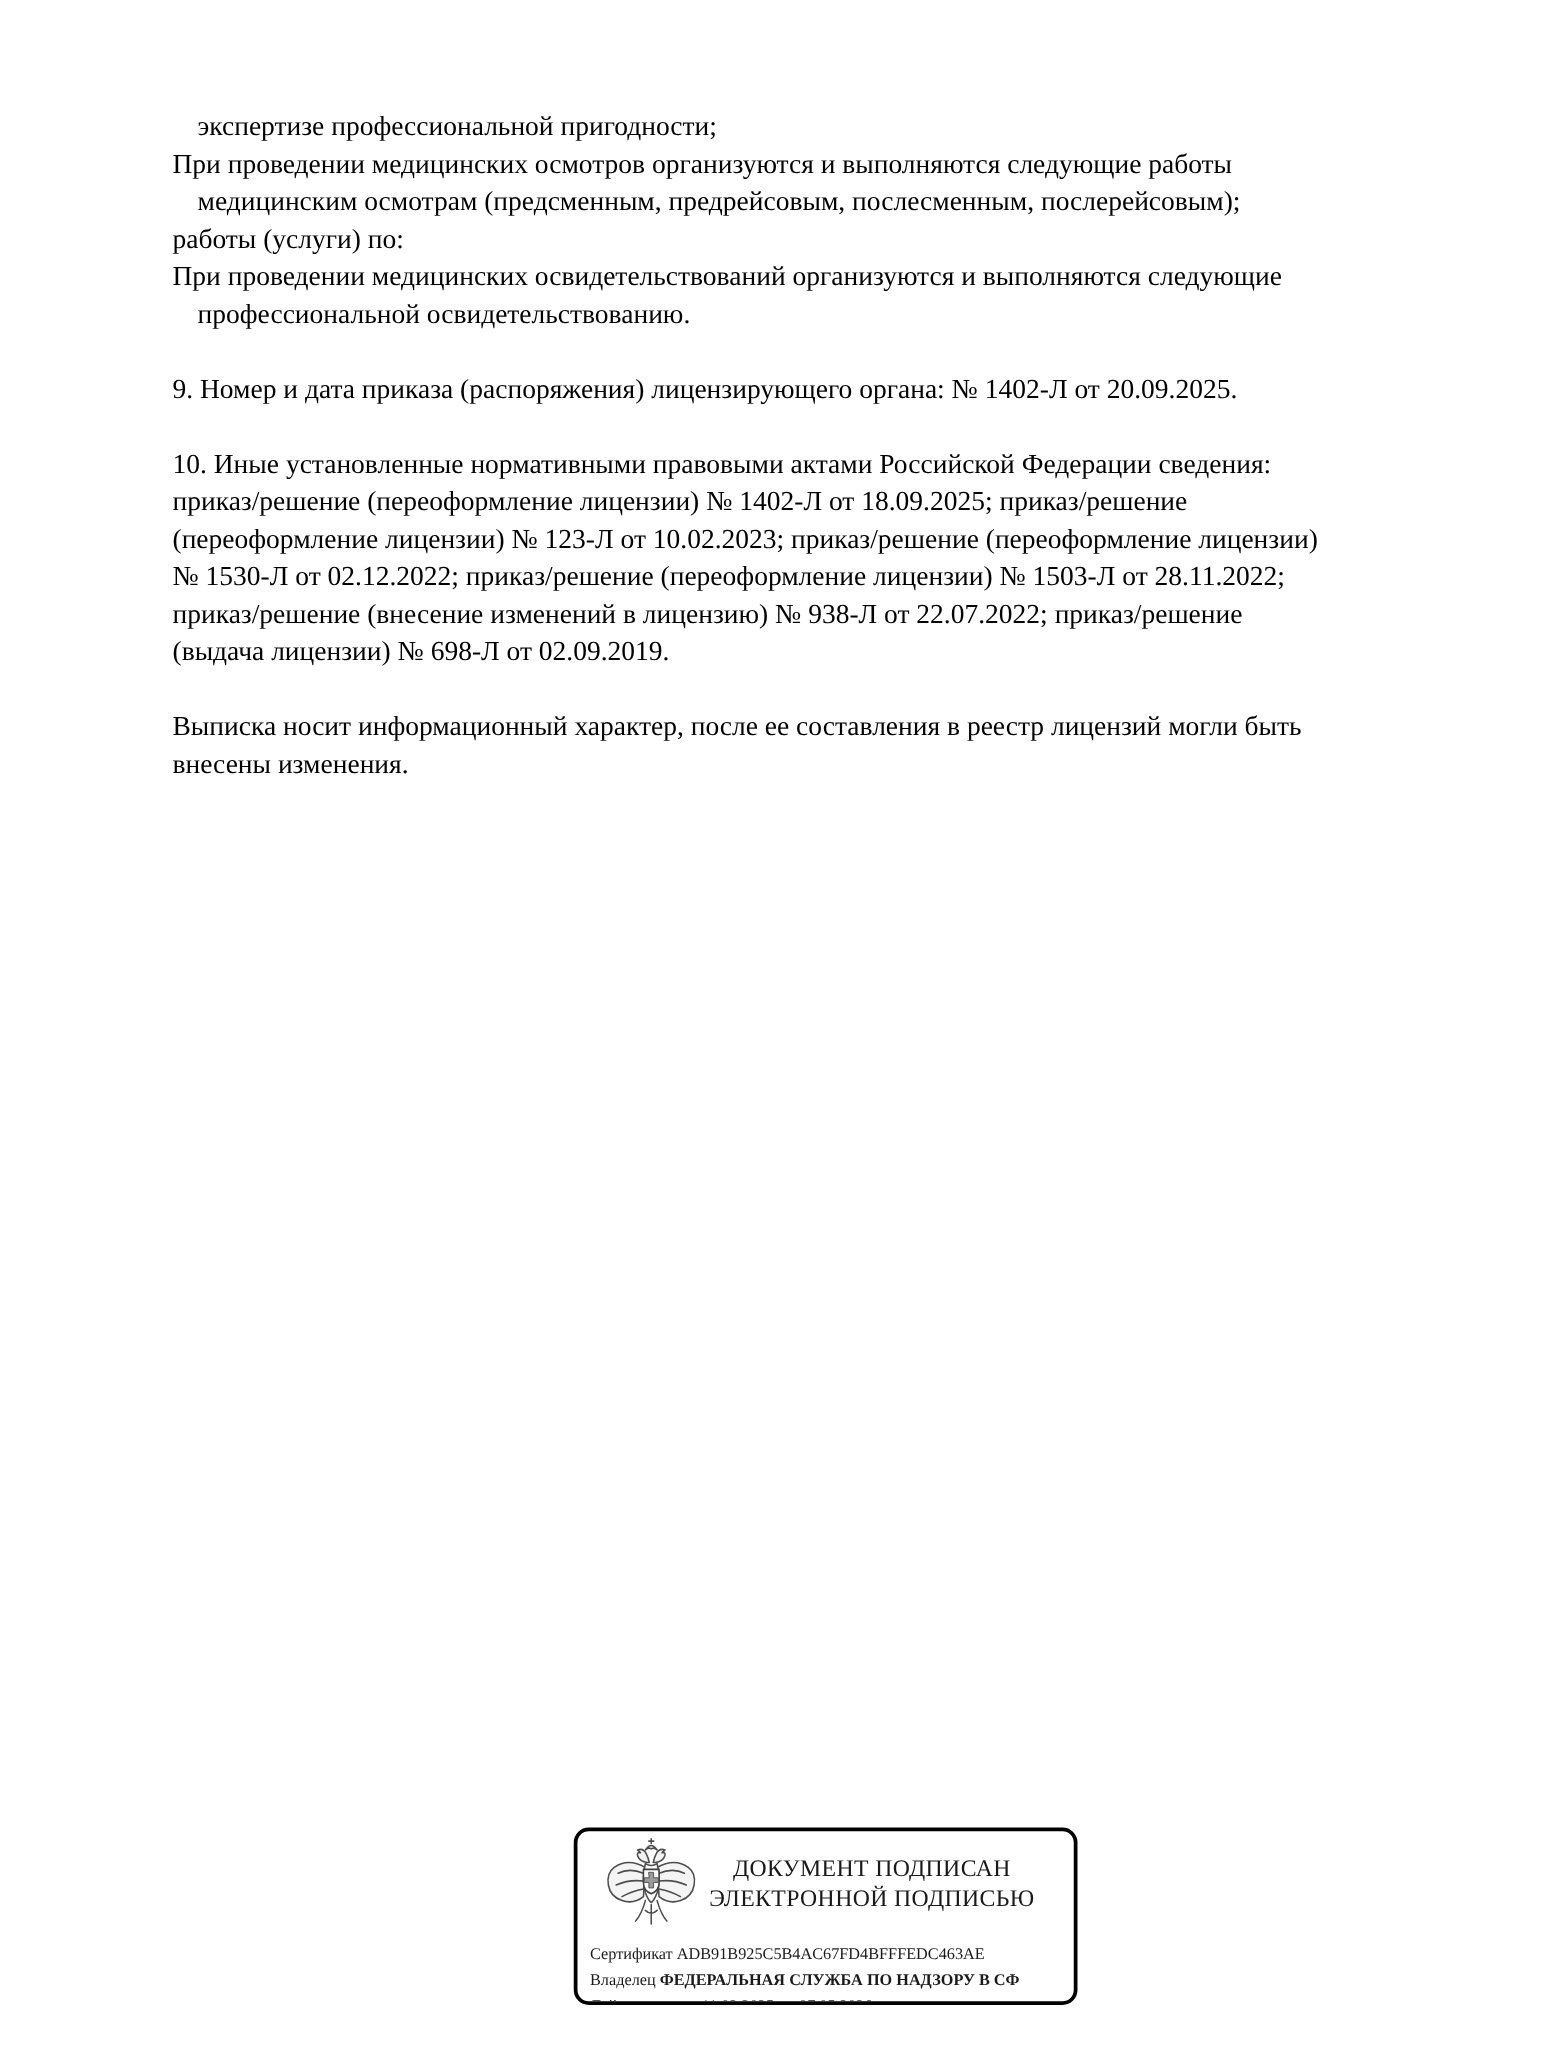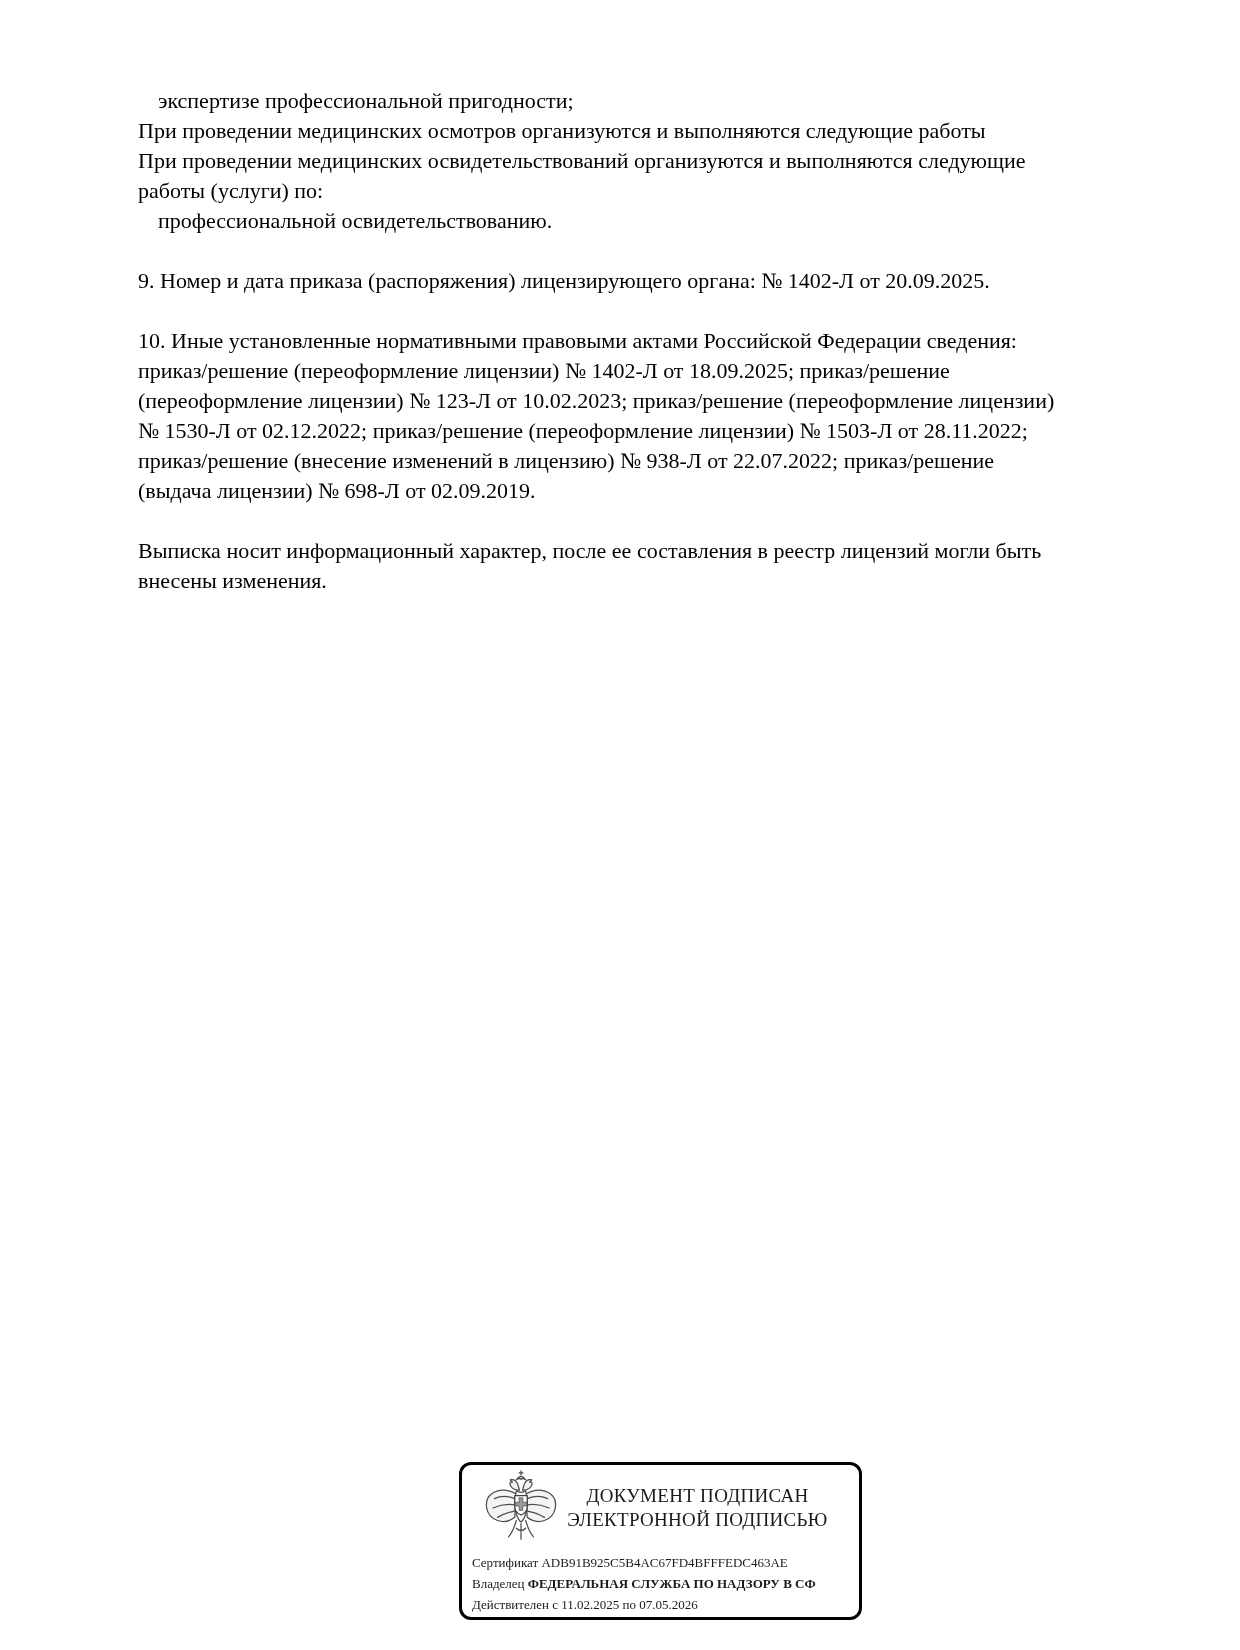--- a/index.html
+++ b/index.html
@@ -29,21 +29,21 @@
     white-space: pre;
   }
   .line.indent { padding-left: 20px; }
 
   
   .stamp {
     position: absolute;
     left: 459px;
     top: 1462px;
     width: 403px;
-    height: 158px;
+    height: 142px;
     box-sizing: border-box;
     border: 3px solid #000000;
     border-radius: 12px;
     background: #ffffff;
     padding: 3px 24px 4px 10px;
     overflow: hidden;
   }
   .stamp-top {
     display: flex;
     align-items: center;
@@ -72,22 +72,23 @@
   .stamp-line { overflow: hidden; }
   .owner-value { font-weight: bold; }
 </style>
 </head>
 <body>
 
 <div class="doc">
     <div class="para">
       <div class="line indent">экспертизе профессиональной пригодности;</div>
       <div class="line">При проведении медицинских осмотров организуются и выполняются следующие работы</div>
+      <div class="line indent">медицинским осмотрам (предсменным, предрейсовым, послесменным, послерейсовым);</div>
+      <div class="line">работы (услуги) по:</div>
       <div class="line">При проведении медицинских освидетельствований организуются и выполняются следующие</div>
-      <div class="line">работы (услуги) по:</div>
       <div class="line indent">профессиональной освидетельствованию.</div>
     </div>
     <div class="para">
       <div class="line">9. Номер и дата приказа (распоряжения) лицензирующего органа: № 1402-Л от 20.09.2025.</div>
     </div>
     <div class="para">
       <div class="line">10. Иные установленные нормативными правовыми актами Российской Федерации сведения:</div>
       <div class="line">приказ/решение (переоформление лицензии) № 1402-Л от 18.09.2025; приказ/решение</div>
       <div class="line">(переоформление лицензии) № 123-Л от 10.02.2023; приказ/решение (переоформление лицензии)</div>
       <div class="line">№ 1530-Л от 02.12.2022; приказ/решение (переоформление лицензии) № 1503-Л от 28.11.2022;</div>

